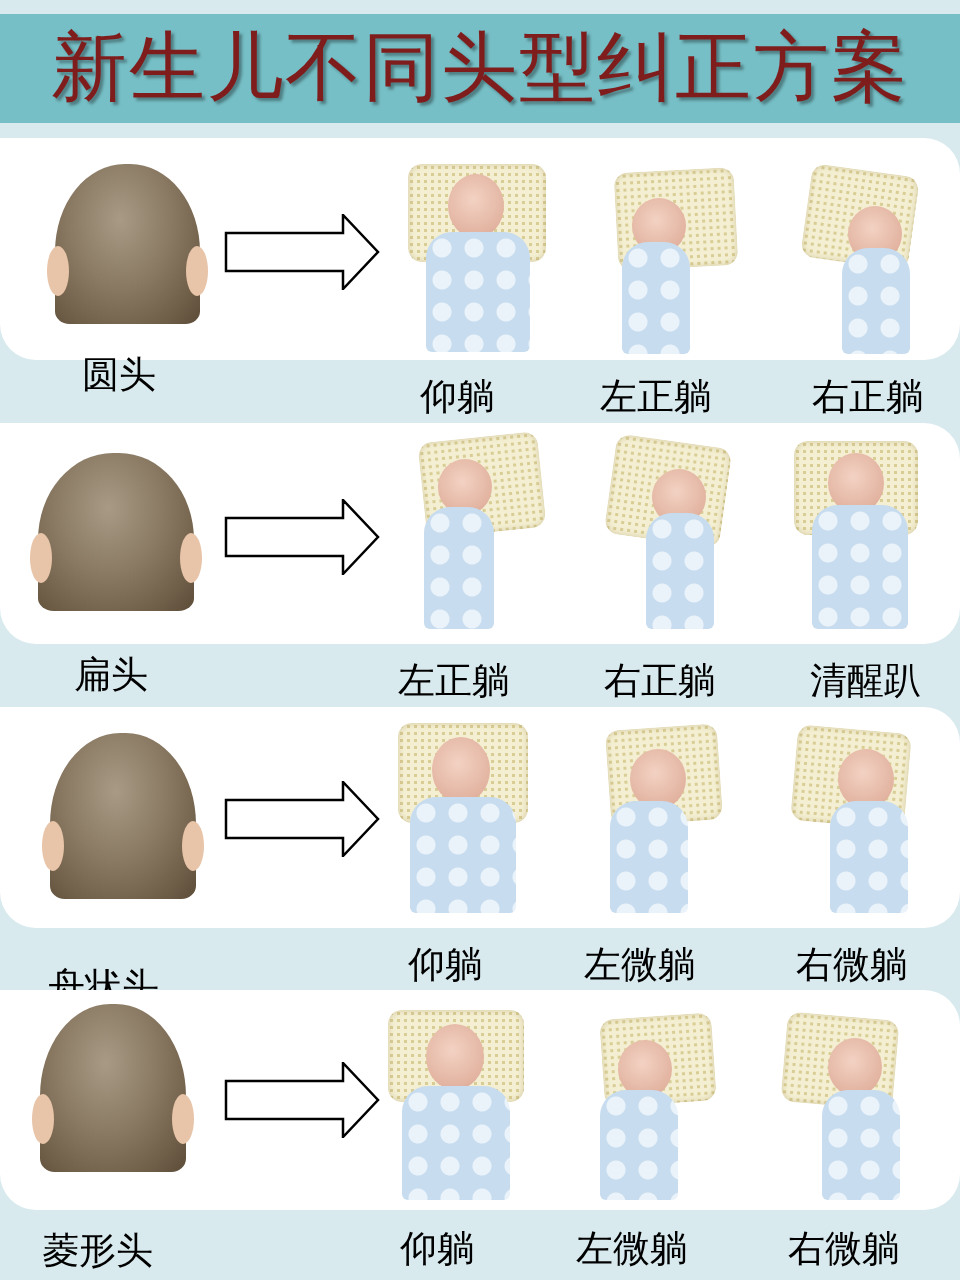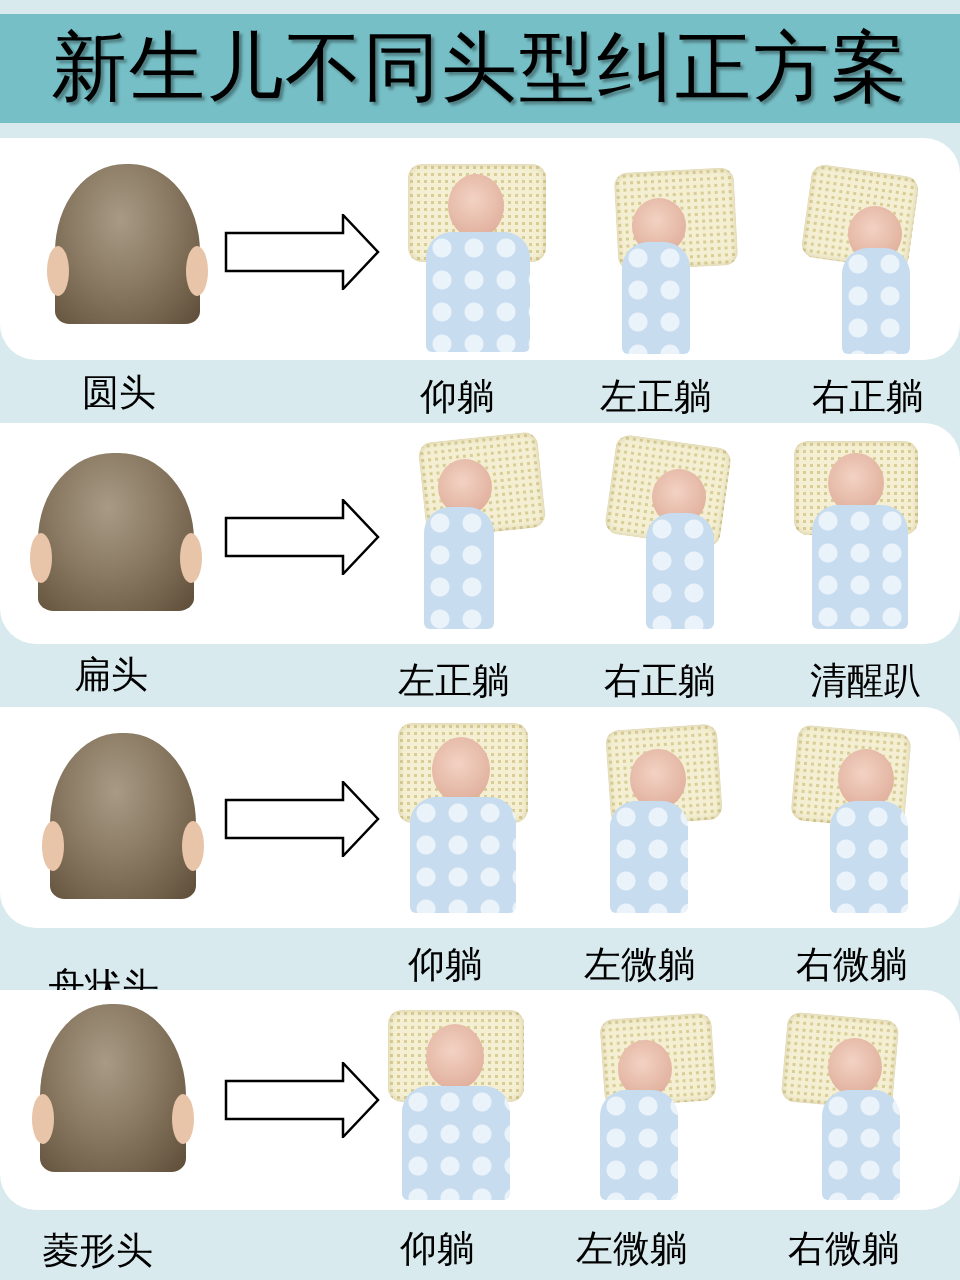--- a/index.html
+++ b/index.html
@@ -9,21 +9,21 @@
     font-family:"DejaVu Serif","Liberation Serif",serif;
     position:relative;
   }
   .title-band {
     position:absolute; left:0; top:14px; width:960px; height:109px;
     background:#76bfc6;
     display:flex; align-items:center; justify-content:center;
   }
   .title-band h1 {
     margin:0; font-size:76px; font-weight:normal; letter-spacing:2px;
-    color:#000000; text-shadow:3px 3px 3px rgba(0,0,0,0.35);
+    color:#7f1d1d; text-shadow:3px 3px 3px rgba(0,0,0,0.35);
     font-family:"DejaVu Sans","Liberation Sans",sans-serif;
   }
   .card {
     position:absolute; left:0; width:960px; background:#fff;
     border-radius:0 36px 36px 36px;
   }
   .head-photo {
     position:absolute; border-radius:48% 48% 10% 10% / 55% 55% 8% 8%;
     background:radial-gradient(ellipse at 45% 35%, #a89a85 0%, #8a7a63 45%, #6e5d47 80%, #5c4c38 100%);
   }
@@ -82,21 +82,21 @@
     <div class="pillow" style="left:4px;top:10px;width:120px;height:98px;transform:rotate(-3deg);"></div>
     <div class="doll-head" style="left:20px;top:38px;width:54px;height:56px;"></div>
     <div class="doll-body" style="left:10px;top:82px;width:68px;height:112px;"></div>
   </div>
   <div class="pose" style="left:806px;top:22px;">
     <div class="pillow" style="left:0;top:10px;width:108px;height:94px;transform:rotate(8deg);"></div>
     <div class="doll-head" style="left:42px;top:46px;width:54px;height:56px;"></div>
     <div class="doll-body" style="left:36px;top:88px;width:68px;height:106px;"></div>
   </div>
 </div>
-<div class="label" style="left:82px;top:368px;">圆头</div>
+<div class="label" style="left:82px;top:350px;">圆头</div>
 <div class="label" style="left:420px;top:372px;">仰躺</div>
 <div class="label" style="left:600px;top:372px;">左正躺</div>
 <div class="label" style="left:812px;top:372px;">右正躺</div>
 
 <div class="card" style="top:423px;height:221px;">
   <div class="head-photo" style="left:38px;top:30px;width:156px;height:158px;">
     <span class="ear l"></span>
       <span class="ear r"></span>
   </div>
   <svg class="arrow" style="left:224px;top:76px;" viewBox="0 0 156 76">

